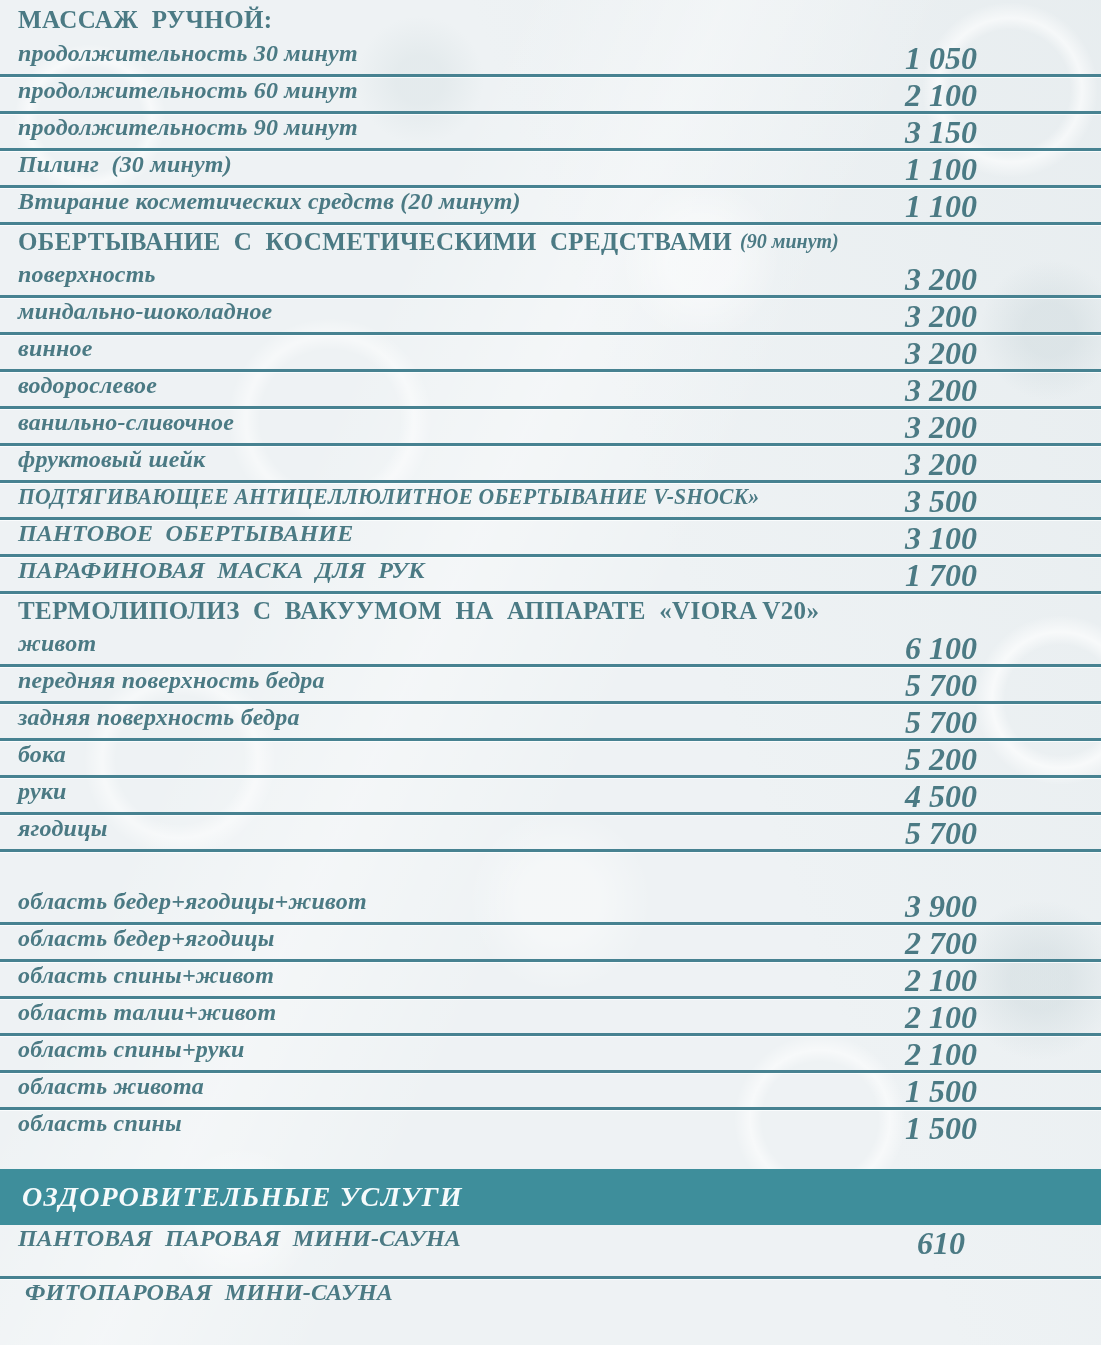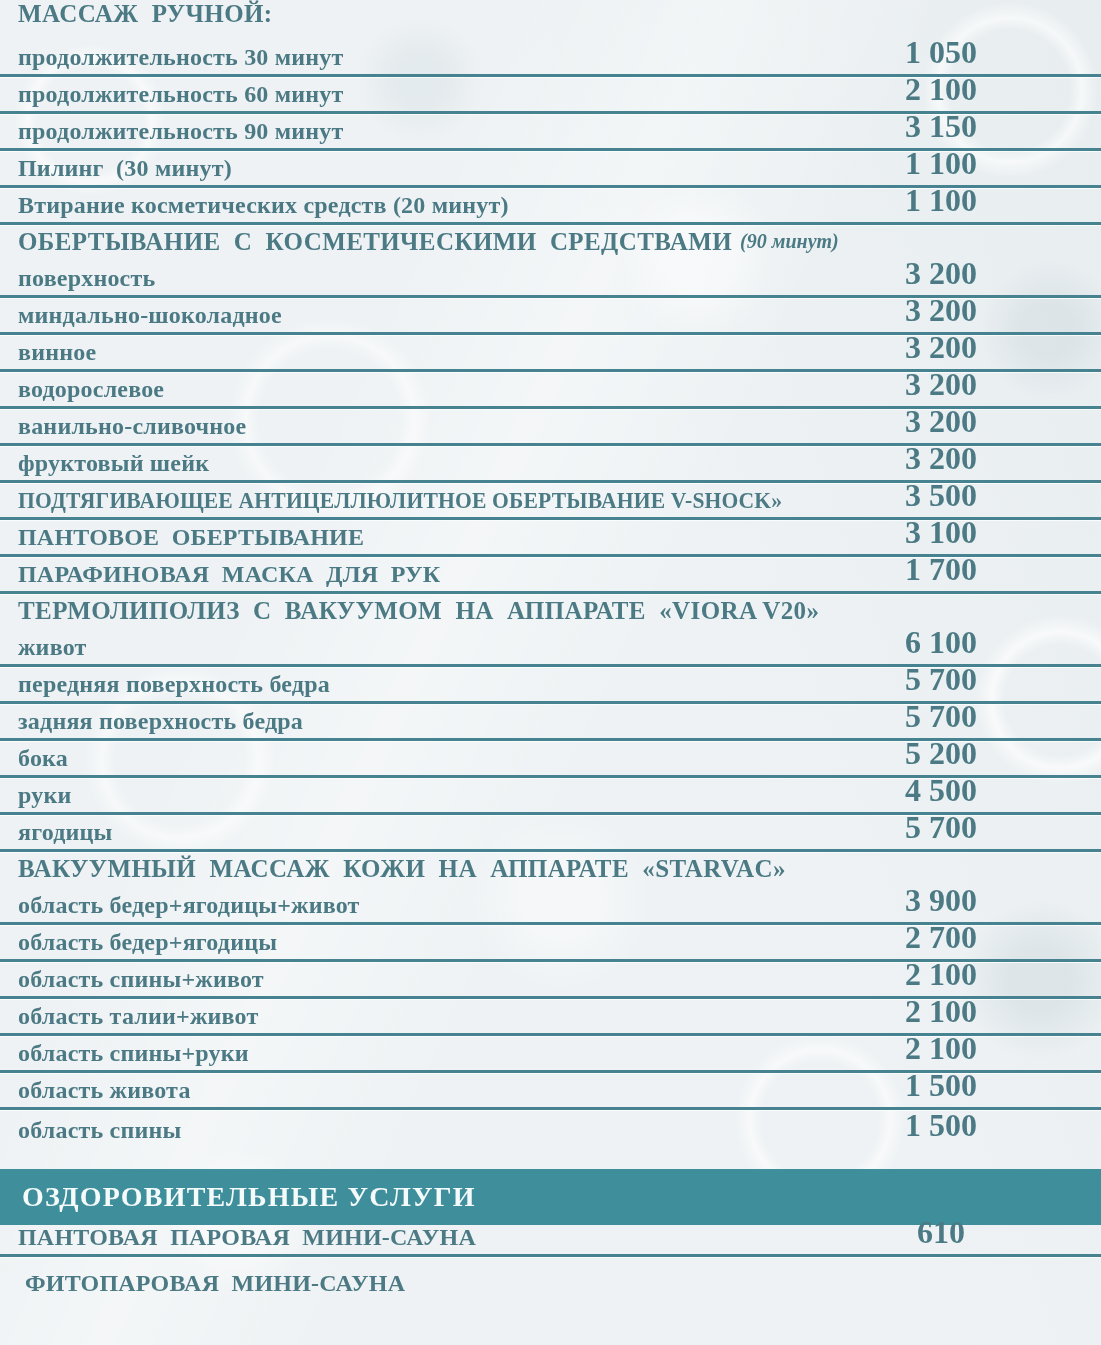--- a/index.html
+++ b/index.html
@@ -44,55 +44,57 @@
   }
   .content { position: relative; z-index: 1; }
 
   .sec-header {
     display: flex; align-items: center;
     height: 36px; box-sizing: border-box;
     padding: 0 0 3px 18px;
     color: var(--text); font-weight: bold;
     white-space: pre;
   }
-  .sec-header.first { height: 40px; align-items: flex-start; padding-bottom: 6px; }
+  .sec-header.first { height: 40px; align-items: flex-end; padding-bottom: 6px; }
   .sec-header .h-main { font-size: 25px; letter-spacing: .4px; }
   .sec-header .h-suffix { font-size: 20px; padding-left: 8px; padding-bottom: 1px; font-style: italic; }
 
   .row {
-    display: flex; align-items: flex-end;
+    display: flex; 
     height: 37px; box-sizing: border-box;
     padding: 0 0 3px 18px;
     border-bottom: 3px solid var(--rule);
     box-shadow: 0 1px 0 rgba(252,254,254,.85);
+    font-style: italic;
   }
   .row.no-rule { border-bottom: none; box-shadow: none; }
   .row .name {
     flex: 1 1 auto; min-width: 0;
     font-size: 24px; font-weight: bold;
     color: var(--text); white-space: pre; letter-spacing: .2px;
   }
   .row .name.condensed { transform: scaleX(.9); transform-origin: left bottom; }
   .row .price {
     flex: 0 0 320px; width: 320px;
     text-align: center;
     font-size: 32px; font-weight: bold;
     color: var(--text); white-space: pre;
   }
-  .row.tall { height: 32px; }
+  .row.tall { height: 54px; }
   .row.tall.no-rule { height: 43px; margin-left: 7px; }
 
   .banner {
     margin-top: 22px; height: 56px;
     background: var(--banner-bg);
     color: var(--banner-fg);
     display: flex; align-items: center;
     padding-left: 22px; box-sizing: border-box;
     font-size: 28px; font-weight: bold; letter-spacing: 1.2px;
     white-space: pre;
+    font-style: italic;
   }
 </style>
 </head>
 <body>
 
 <div class="page">
   <div class="content" id="content">
       <div class="sec-header first">
     <span class="h-main">МАССАЖ  РУЧНОЙ:</span>
     <span class="h-suffix"></span>
@@ -179,21 +181,20 @@
   </div>
       <div class="row">
     <span class="name">руки</span>
     <span class="price">4 500</span>
   </div>
       <div class="row">
     <span class="name">ягодицы</span>
     <span class="price">5 700</span>
   </div>
       <div class="sec-header">
-    <span class="h-main">ВАКУУМНЫЙ  МАССАЖ  КОЖИ  НА  АППАРАТЕ  «STARVAC»</span>
     <span class="h-suffix"></span>
   </div>
       <div class="row">
     <span class="name">область бедер+ягодицы+живот</span>
     <span class="price">3 900</span>
   </div>
       <div class="row">
     <span class="name">область бедер+ягодицы</span>
     <span class="price">2 700</span>
   </div>

